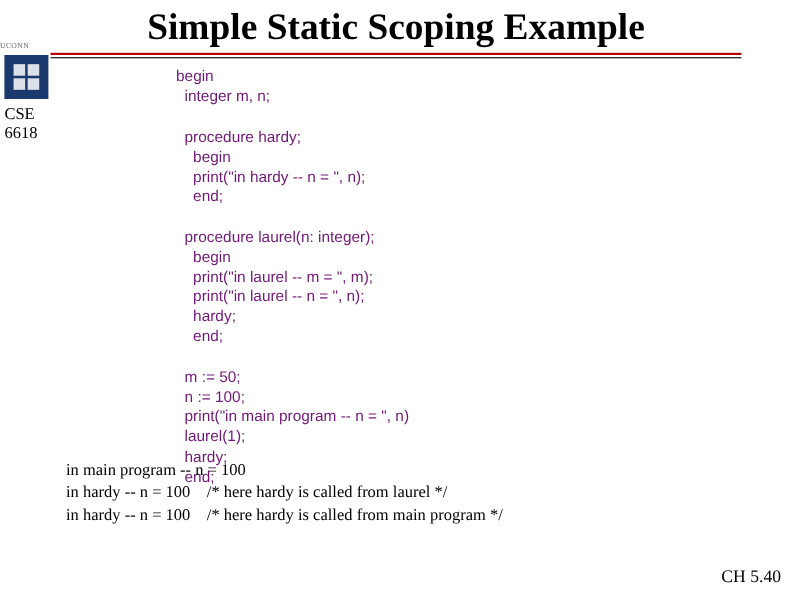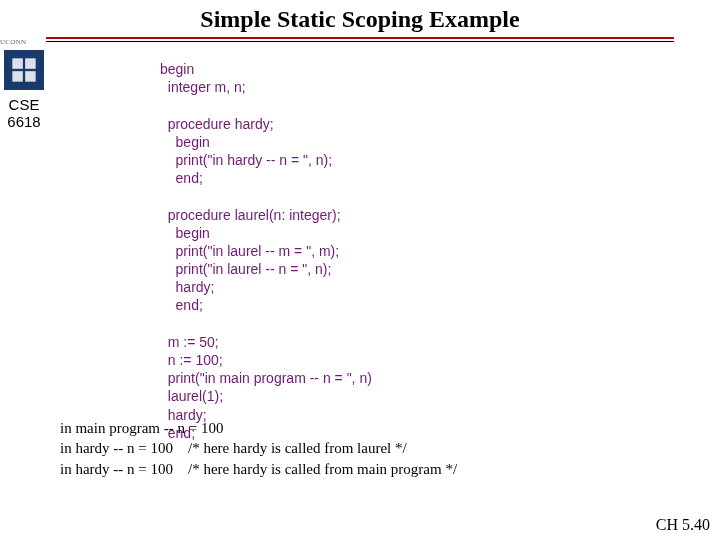--- a/index.html
+++ b/index.html
@@ -10,21 +10,21 @@
       font-family: "Times New Roman", serif;
       position: relative;
       overflow: hidden;
     }
     .header {
       width: 100%;
       padding: 6px 0 0 0;
       text-align: center;
     }
     .title {
-      font-size: 24px;
+      font-size: 34px;
       font-weight: bold;
       color: #000;
       margin-bottom: 4px;
     }
     .hr-container {
       margin: 0 46px 0 46px;
     }
     .red-line {
       border: none;
       border-top: 2px solid #b90000;
@@ -52,24 +52,23 @@
       left: 0;
       font-size: 7px;
       color: #666;
       letter-spacing: 0.3px;
     }
     .course-code {
       position: absolute;
       top: 96px;
       left: 4px;
       width: 40px;
-      text-align: center;
       font-size: 15px;
       line-height: 1.15;
-      font-family: Liberation Sans, sans-serif;
+      font-family: Liberation Serif, serif;
     }
     .code-block {
       position: absolute;
       top: 60px;
       left: 160px;
       font-family: Liberation Sans, sans-serif;
       font-size: 14px;
       line-height: 1.3;
       color: #701a75;
       white-space: pre;

